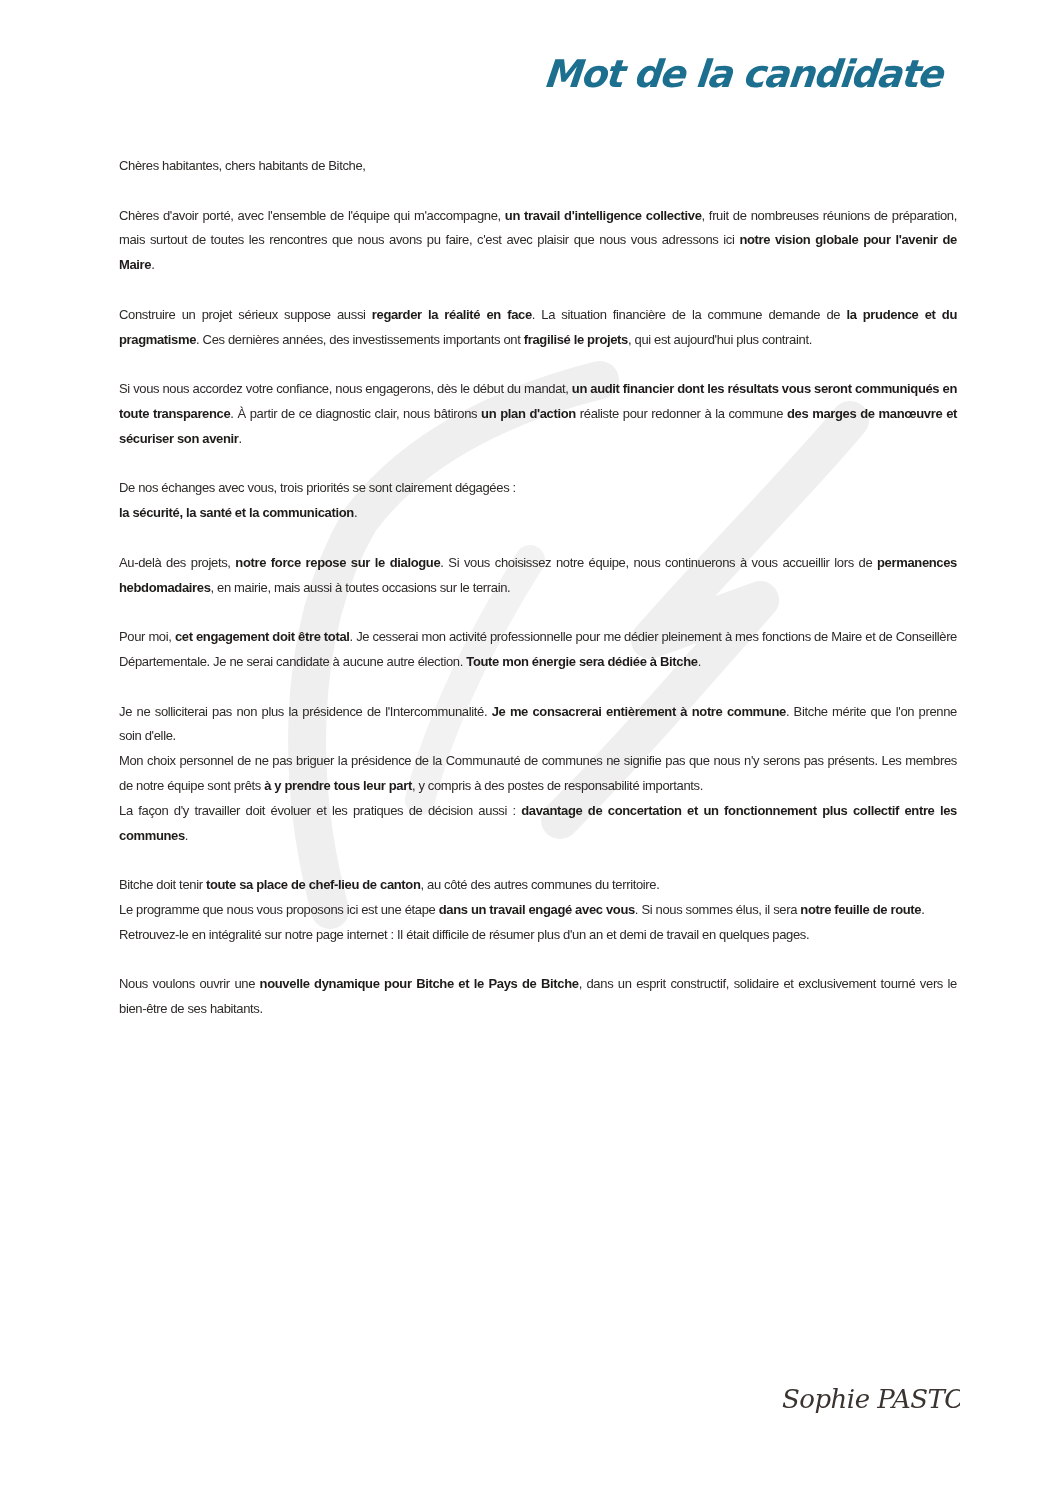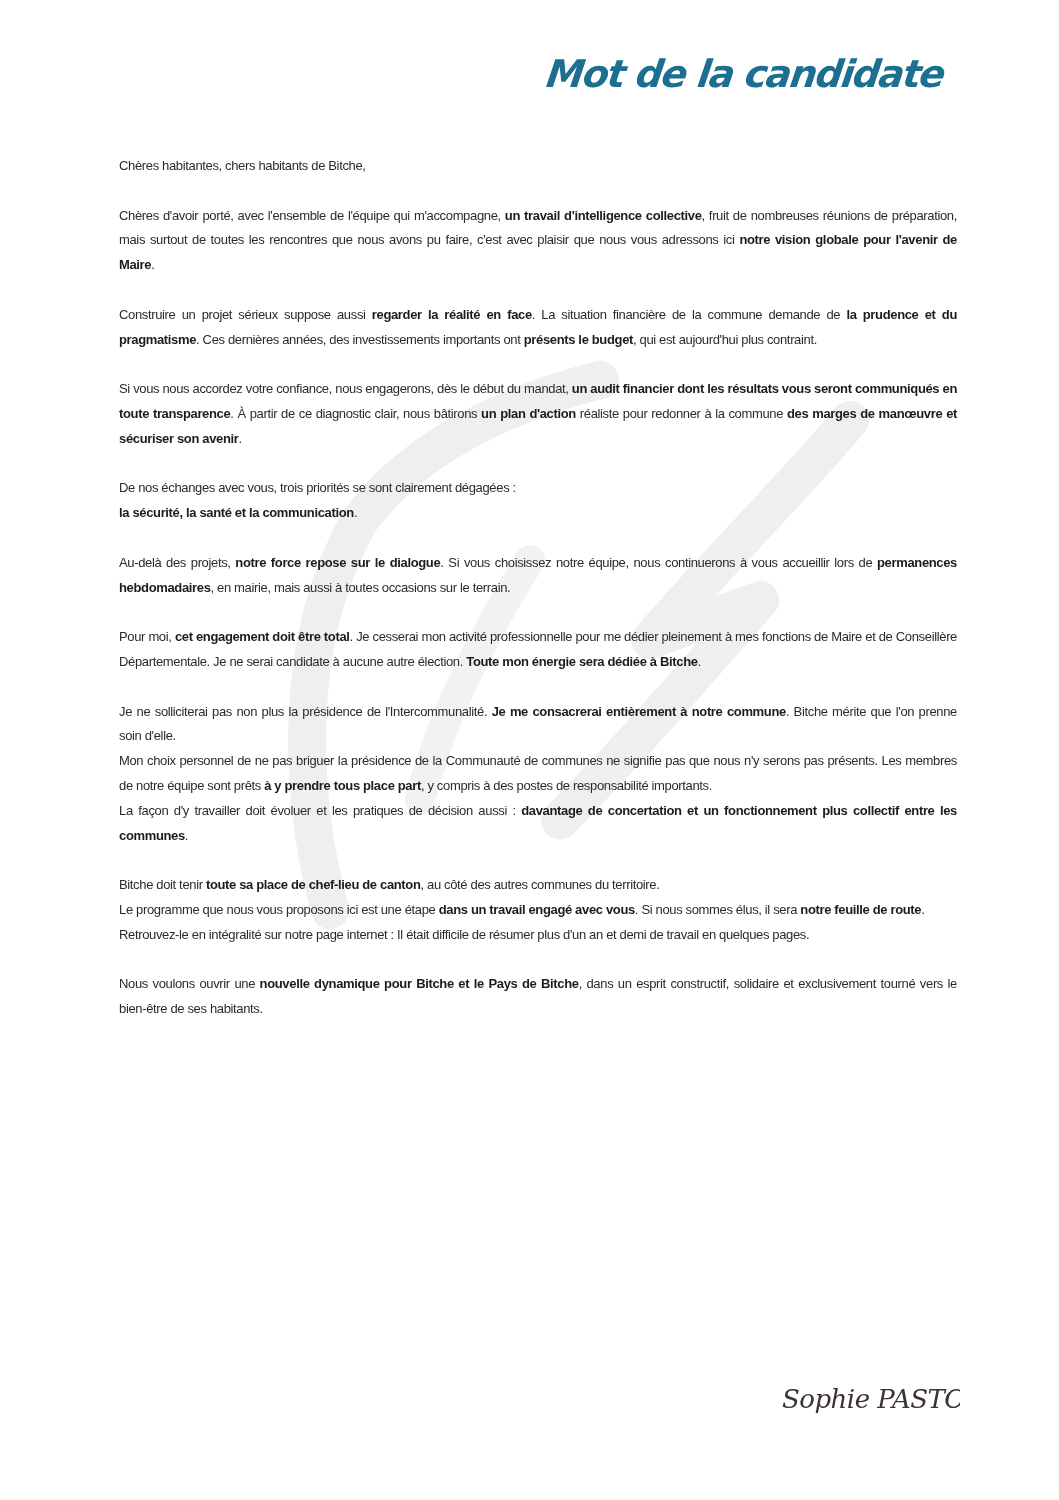--- a/index.html
+++ b/index.html
@@ -37,38 +37,38 @@
 
   <div class="title">Mot de la candidate</div>
 
   <div class="body-text">
     <p>Chères habitantes, chers habitants de Bitche,</p>
     <div id="paragraphs">
         <p>
           <span class="line"><span>Chères d'avoir porté, avec l'ensemble de l'équipe qui m'accompagne, </span><b>un travail d'intelligence collective</b><span>, fruit de nombreuses réunions de préparation, mais surtout de toutes les rencontres que nous avons pu faire, c'est avec plaisir que nous vous adressons ici </span><b>notre vision globale pour l'avenir de Maire</b><span>.</span></span>
         </p>
         <p>
-          <span class="line"><span>Construire un projet sérieux suppose aussi </span><b>regarder la réalité en face</b><span>. La situation financière de la commune demande de </span><b>la prudence et du pragmatisme</b><span>. Ces dernières années, des investissements importants ont </span><b>présents le budget</b><span>, qui est aujourd'hui plus contraint.</span></span>
+          <span class="line"><span>Construire un projet sérieux suppose aussi </span><b>regarder la réalité en face</b><span>. La situation financière de la commune demande de </span><b>la prudence et du pragmatisme</b><span>. Ces dernières années, des investissements importants ont </span><b>fragilisé le projets</b><span>, qui est aujourd'hui plus contraint.</span></span>
         </p>
         <p>
           <span class="line"><span>Si vous nous accordez votre confiance, nous engagerons, dès le début du mandat, </span><b>un audit financier dont les résultats vous seront communiqués en toute transparence</b><span>. À partir de ce diagnostic clair, nous bâtirons </span><b>un plan d'action</b><span> réaliste pour redonner à la commune </span><b>des marges de manœuvre et sécuriser son avenir</b><span>.</span></span>
         </p>
         <p>
           <span class="line"><span>De nos échanges avec vous, trois priorités se sont clairement dégagées :</span></span>
           <span class="line"><b>la sécurité, la santé et la communication</b><span>.</span></span>
         </p>
         <p>
           <span class="line"><span>Au-delà des projets, </span><b>notre force repose sur le dialogue</b><span>. Si vous choisissez notre équipe, nous continuerons à vous accueillir lors de </span><b>permanences hebdomadaires</b><span>, en mairie, mais aussi à toutes occasions sur le terrain.</span></span>
         </p>
         <p>
           <span class="line"><span>Pour moi, </span><b>cet engagement doit être total</b><span>. Je cesserai mon activité professionnelle pour me dédier pleinement à mes fonctions de Maire et de Conseillère Départementale. Je ne serai candidate à aucune autre élection. </span><b>Toute mon énergie sera dédiée à Bitche</b><span>.</span></span>
         </p>
         <p>
           <span class="line"><span>Je ne solliciterai pas non plus la présidence de l'Intercommunalité. </span><b>Je me consacrerai entièrement à notre commune</b><span>. Bitche mérite que l'on prenne soin d'elle.</span></span>
-          <span class="line"><span>Mon choix personnel de ne pas briguer la présidence de la Communauté de communes ne signifie pas que nous n'y serons pas présents. Les membres de notre équipe sont prêts </span><b>à y prendre tous place part</b><span>, y compris à des postes de responsabilité importants.</span></span>
+          <span class="line"><span>Mon choix personnel de ne pas briguer la présidence de la Communauté de communes ne signifie pas que nous n'y serons pas présents. Les membres de notre équipe sont prêts </span><b>à y prendre tous leur part</b><span>, y compris à des postes de responsabilité importants.</span></span>
           <span class="line"><span>La façon d'y travailler doit évoluer et les pratiques de décision aussi : </span><b>davantage de concertation et un fonctionnement plus collectif entre les communes</b><span>.</span></span>
         </p>
         <p>
           <span class="line"><span>Bitche doit tenir </span><b>toute sa place de chef-lieu de canton</b><span>, au côté des autres communes du territoire.</span></span>
           <span class="line"><span>Le programme que nous vous proposons ici est une étape </span><b>dans un travail engagé avec vous</b><span>. Si nous sommes élus, il sera </span><b>notre feuille de route</b><span>.</span></span>
           <span class="line"><span>Retrouvez-le en intégralité sur notre page internet : Il était difficile de résumer plus d'un an et demi de travail en quelques pages.</span></span>
         </p>
         <p>
           <span class="line"><span>Nous voulons ouvrir une </span><b>nouvelle dynamique pour Bitche et le Pays de Bitche</b><span>, dans un esprit constructif, solidaire et exclusivement tourné vers le bien-être de ses habitants.</span></span>
         </p>

